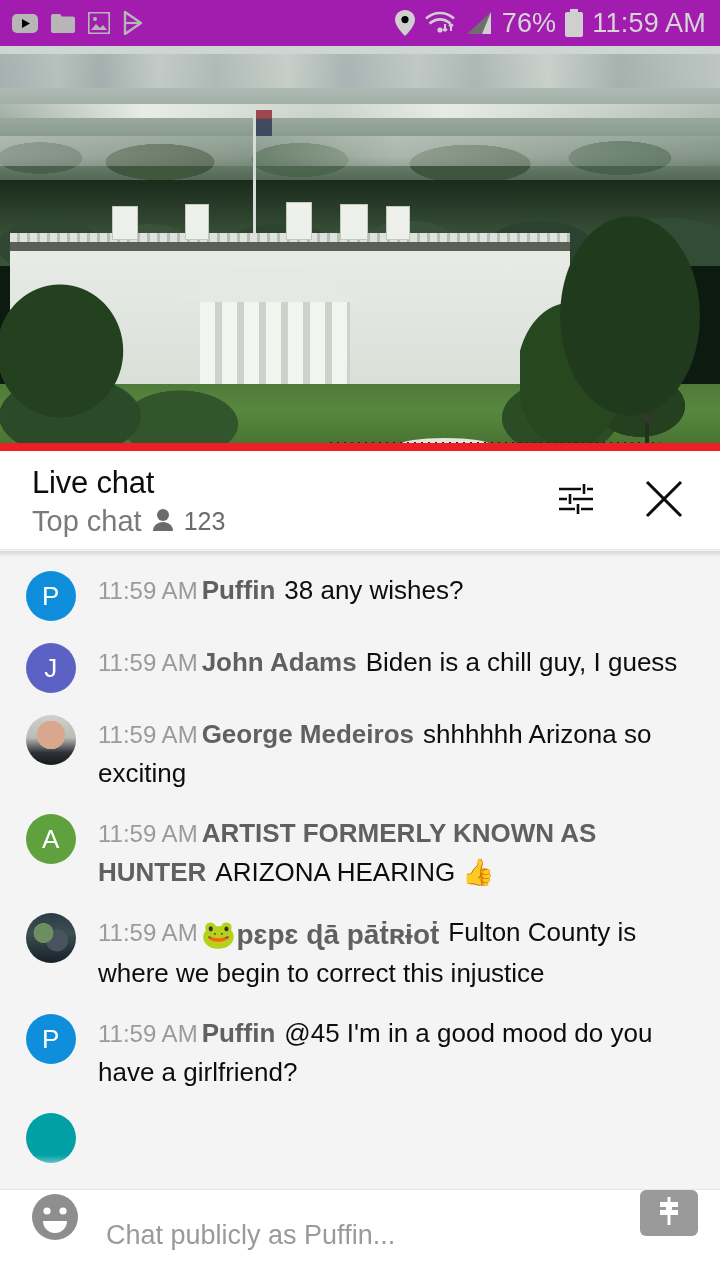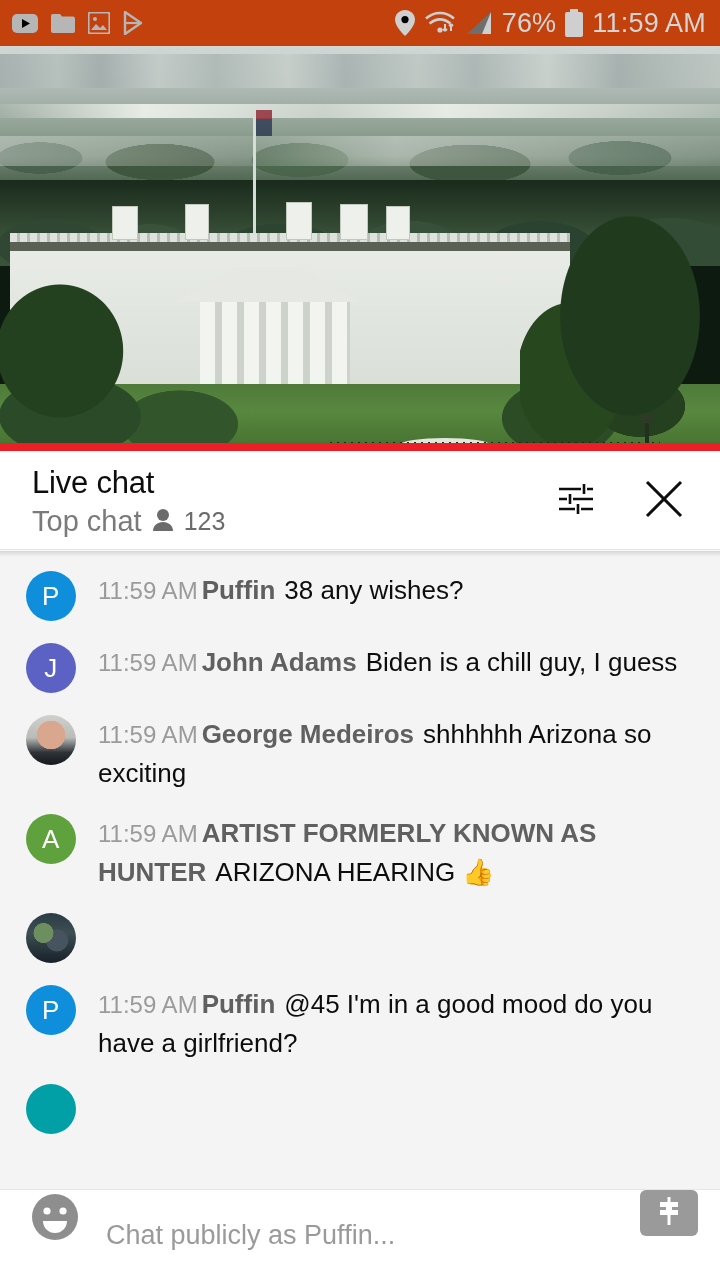--- a/index.html
+++ b/index.html
@@ -6,21 +6,21 @@
   html, body {
     width: 720px; height: 1280px;
     background: #ffffff;
     font-family: "Liberation Sans", sans-serif;
     overflow: hidden;
   }
   .screen { position: relative; width: 720px; height: 1280px; overflow: hidden; background:#fff; }
 
   
   .statusbar {
-    height: 46px; background: #c2410c; display: flex; align-items: center;
+    height: 46px; background: #a21caf; display: flex; align-items: center;
     padding: 0 14px 0 12px; color: #b6b6b6;
   }
   .sb-left { display:flex; align-items:center; gap:13px; }
   .sb-spacer { flex: 1; }
   .sb-right { display:flex; align-items:center; gap:9px; }
   .sb-text { font-size: 27px; color: #d5d5d5; letter-spacing:0.2px; }
   .sb-icon { display:flex; align-items:center; justify-content:center; }
 
   
   .video { position: relative; width: 720px; height: 405px; overflow: hidden; background:#0d1a10; }
@@ -367,20 +367,25 @@
           </div>
         <div class="msg-body">
           <div class="msg-line">
             <span class="ts">11:59 AM</span><span class="author mod">ARTIST FORMERLY KNOWN AS HUNTER</span><span class="text emoji-line">ARIZONA HEARING 👍</span>
           </div>
         </div>
       </div>
 
       <div class="msg">
         <div class="avatar av-photo-pepe"></div>
+        <div class="msg-body">
+          <div class="msg-line">
+            <span class="ts">11:59 AM</span><span class="author author-frog">🐸pɛpɛ ɖā pāṫʀɨoṫ</span><span class="text">Fulton County is where we begin to correct this injustice</span>
+          </div>
+        </div>
       </div>
 
       <div class="msg">
         <div class="avatar" style="background:#0f8fdb">
             <span>P</span>
           </div>
         <div class="msg-body">
           <div class="msg-line">
             <span class="ts">11:59 AM</span><span class="author">Puffin</span><span class="text">@45 I'm in a good mood do you have a girlfriend?</span>
           </div>

